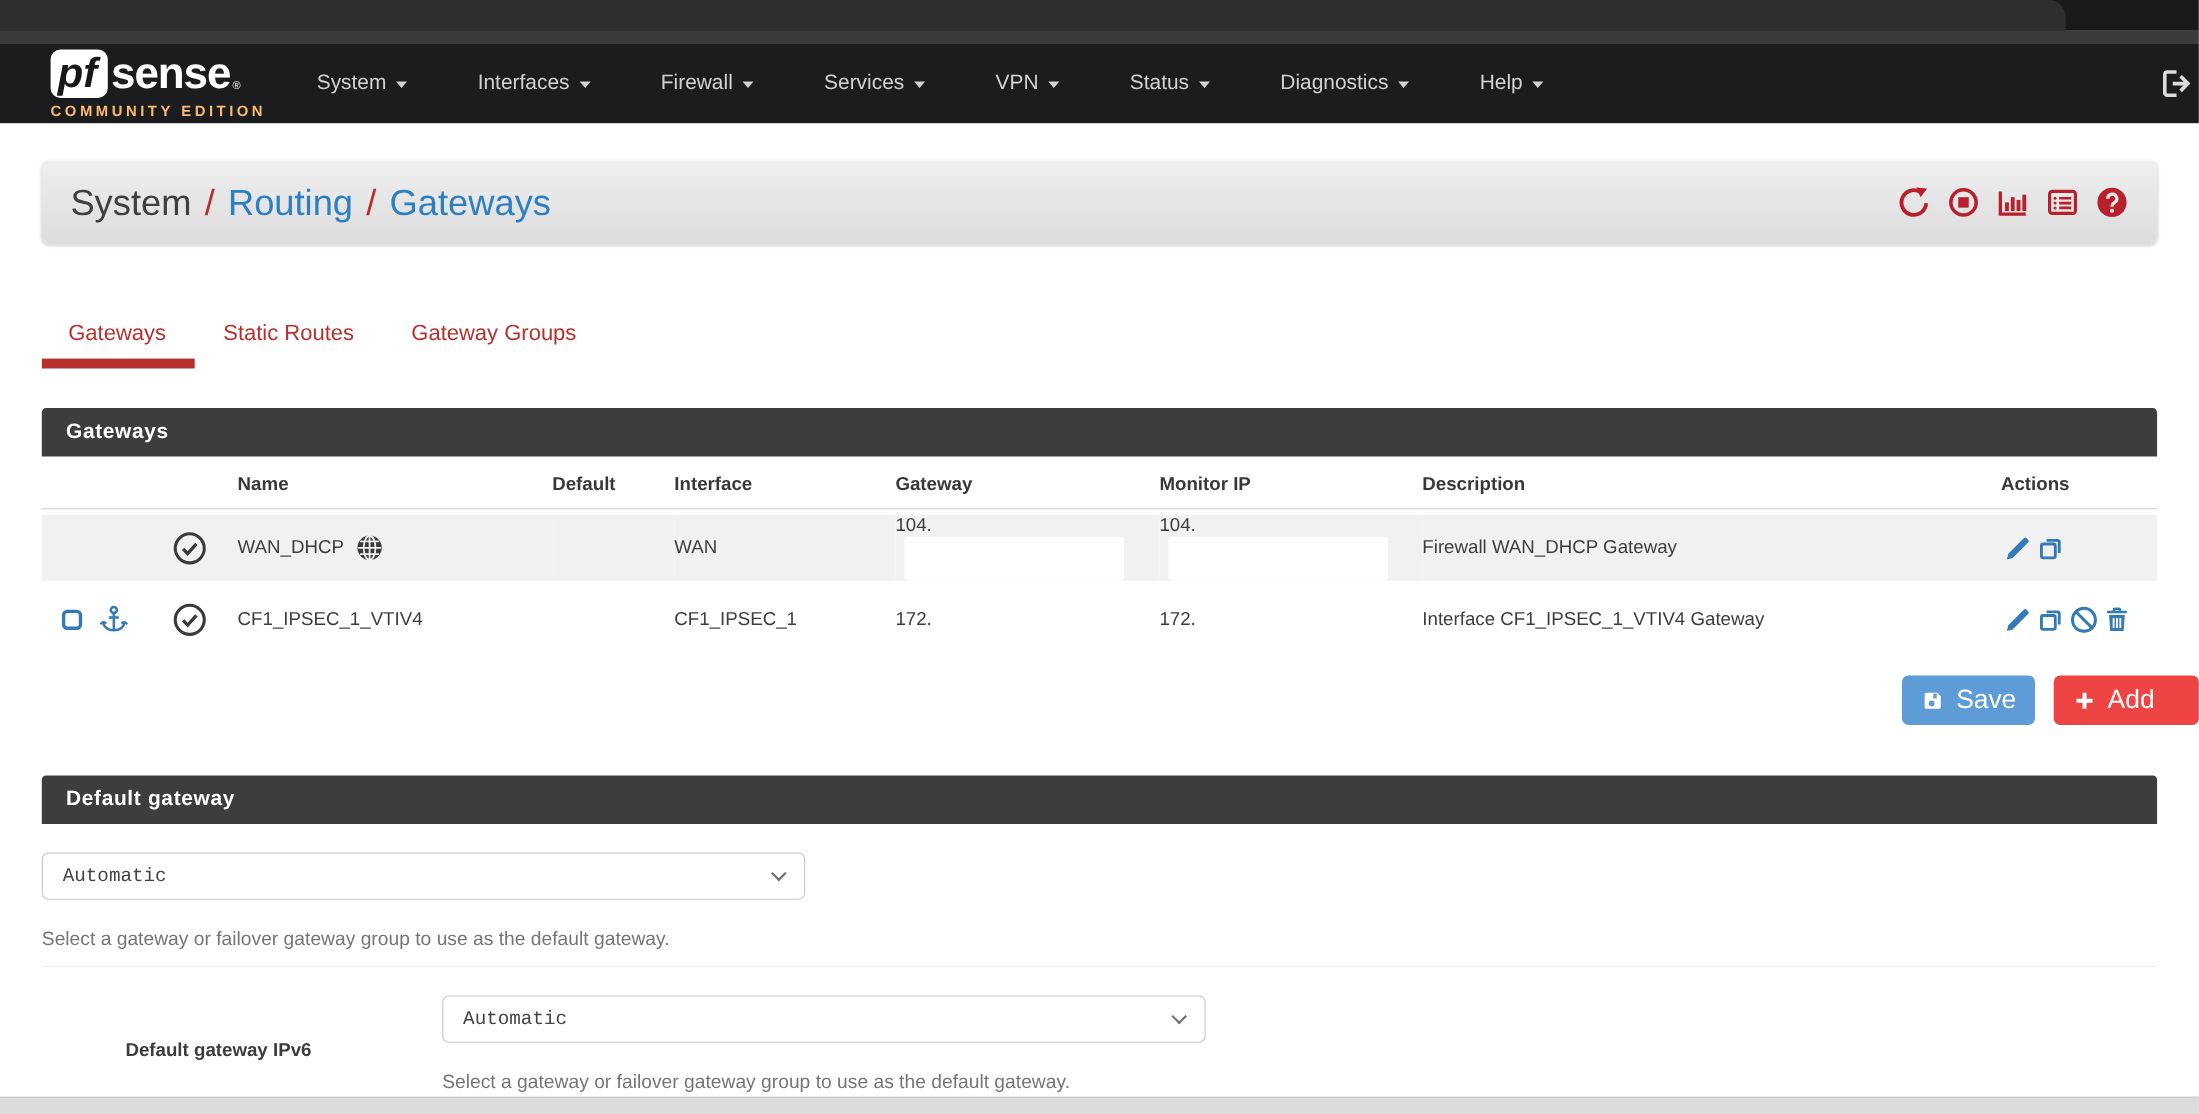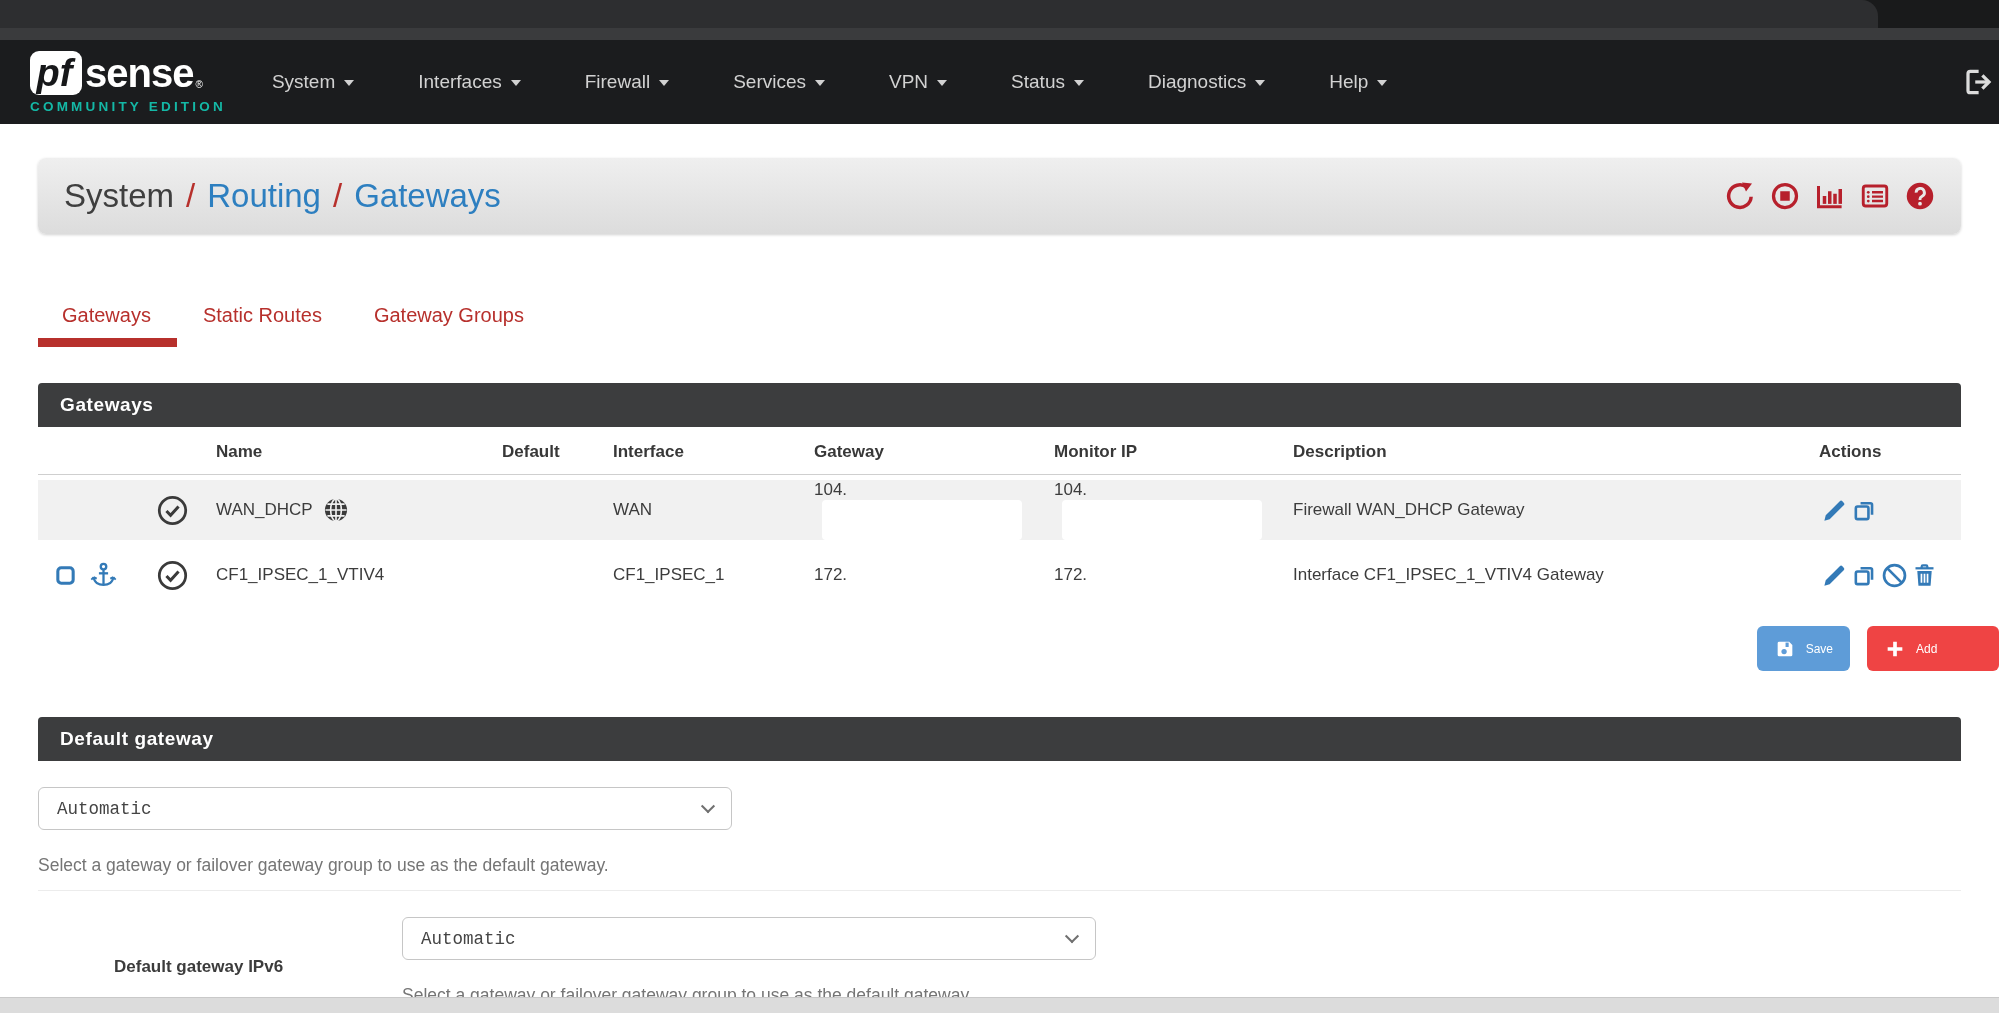--- a/index.html
+++ b/index.html
@@ -10,30 +10,30 @@
     position: relative;
   }
 
   
   .browser-top { height: 28px; background: #191a1b; position: relative; }
   .browser-tabbar { position: absolute; left: 0; top: 0; bottom: 0; width: 1878px;
     background: #2d2e30; border-top-right-radius: 16px; }
   .browser-strip { height: 12px; background: #3a3b3d; }
 
   
-  .navbar { height: 84px; background: #1b1c1e; display: flex; align-items: center;
-    padding-left: 30px; position: relative; }
+  .navbar { height: 72px; background: #1b1c1e; display: flex; align-items: center;
+    padding-left: 46px; position: relative; }
   .logo { display: flex; flex-direction: column; cursor: pointer; margin-right: 46px; }
   .logo-row { display: flex; align-items: center; }
   .logo-pf { width: 52px; height: 44px; background: #fff; border-radius: 9px;
     color: #17181a; font-style: italic; font-weight: bold; font-size: 38px;
     display: flex; align-items: center; justify-content: center; padding-right: 3px; }
   .logo-sense { color: #fff; font-weight: bold; font-size: 40px; letter-spacing: -1px; margin-left: 3px; }
   .logo-reg { color: #fff; font-size: 10px; align-self: flex-end; margin: 0 0 6px 2px; }
-  .logo-sub { color: #14b8a6; font-size: 13.5px; font-weight: bold; letter-spacing: 3.2px; margin-top: 3px; }
+  .logo-sub { color: #fdba74; font-size: 13.5px; font-weight: bold; letter-spacing: 3.2px; margin-top: 3px; }
   .nav-items { display: flex; align-items: center; gap: 64px; font-size: 19px; color: #d2d2d2; }
   .nav-item { display: flex; align-items: center; gap: 9px; cursor: pointer; white-space: nowrap; }
   .caret { width: 0; height: 0; border-left: 5px solid transparent;
     border-right: 5px solid transparent; border-top: 6px solid #d2d2d2; margin-top: 2px; }
   .logout { position: absolute; right: 6px; top: 50%; transform: translateY(-50%);
     color: #dcdcdc; cursor: pointer; width: 30px; height: 30px; }
 
   main { padding: 0 38px; }
 
   
@@ -74,21 +74,21 @@
   .name-wrap { display: flex; align-items: center; gap: 9px; }
   .globe { width: 28px; height: 28px; color: #3a3a3a; }
   .redaction { display: inline-block; width: 200px; height: 40px; background: #fff;
     border-radius: 4px; vertical-align: middle; margin-left: 8px; }
   .actions-cell { display: flex; align-items: center; gap: 3px; color: #337ab7; padding-left: 2px; }
   .actions-cell .aicon { width: 27px; height: 27px; cursor: pointer; }
 
   
   .actions-row { display: flex; justify-content: flex-end; gap: 17px; margin-top: 16px;
     margin-right: -38px; }
-  .btn { height: 45px; border: none; border-radius: 6px; color: #fff; font-size: 12px;
+  .btn { height: 45px; border: none; border-radius: 6px; color: #fff; font-size: 24px;
     font-family: "Liberation Sans", sans-serif; display: flex; align-items: center;
     gap: 10px; padding: 0 17px; cursor: pointer; }
   .btn-save { background: #5e9cd8; }
   .btn-add  { background: #ef4444; min-width: 132px; }
   .btn svg { width: 22px; height: 22px; }
 
   
   .default-panel { margin-top: 46px; }
   .form-row { display: flex; padding: 26px 0 14px; }
   .form-row + .form-row { border-top: 1px solid #ececec; align-items: center; }

